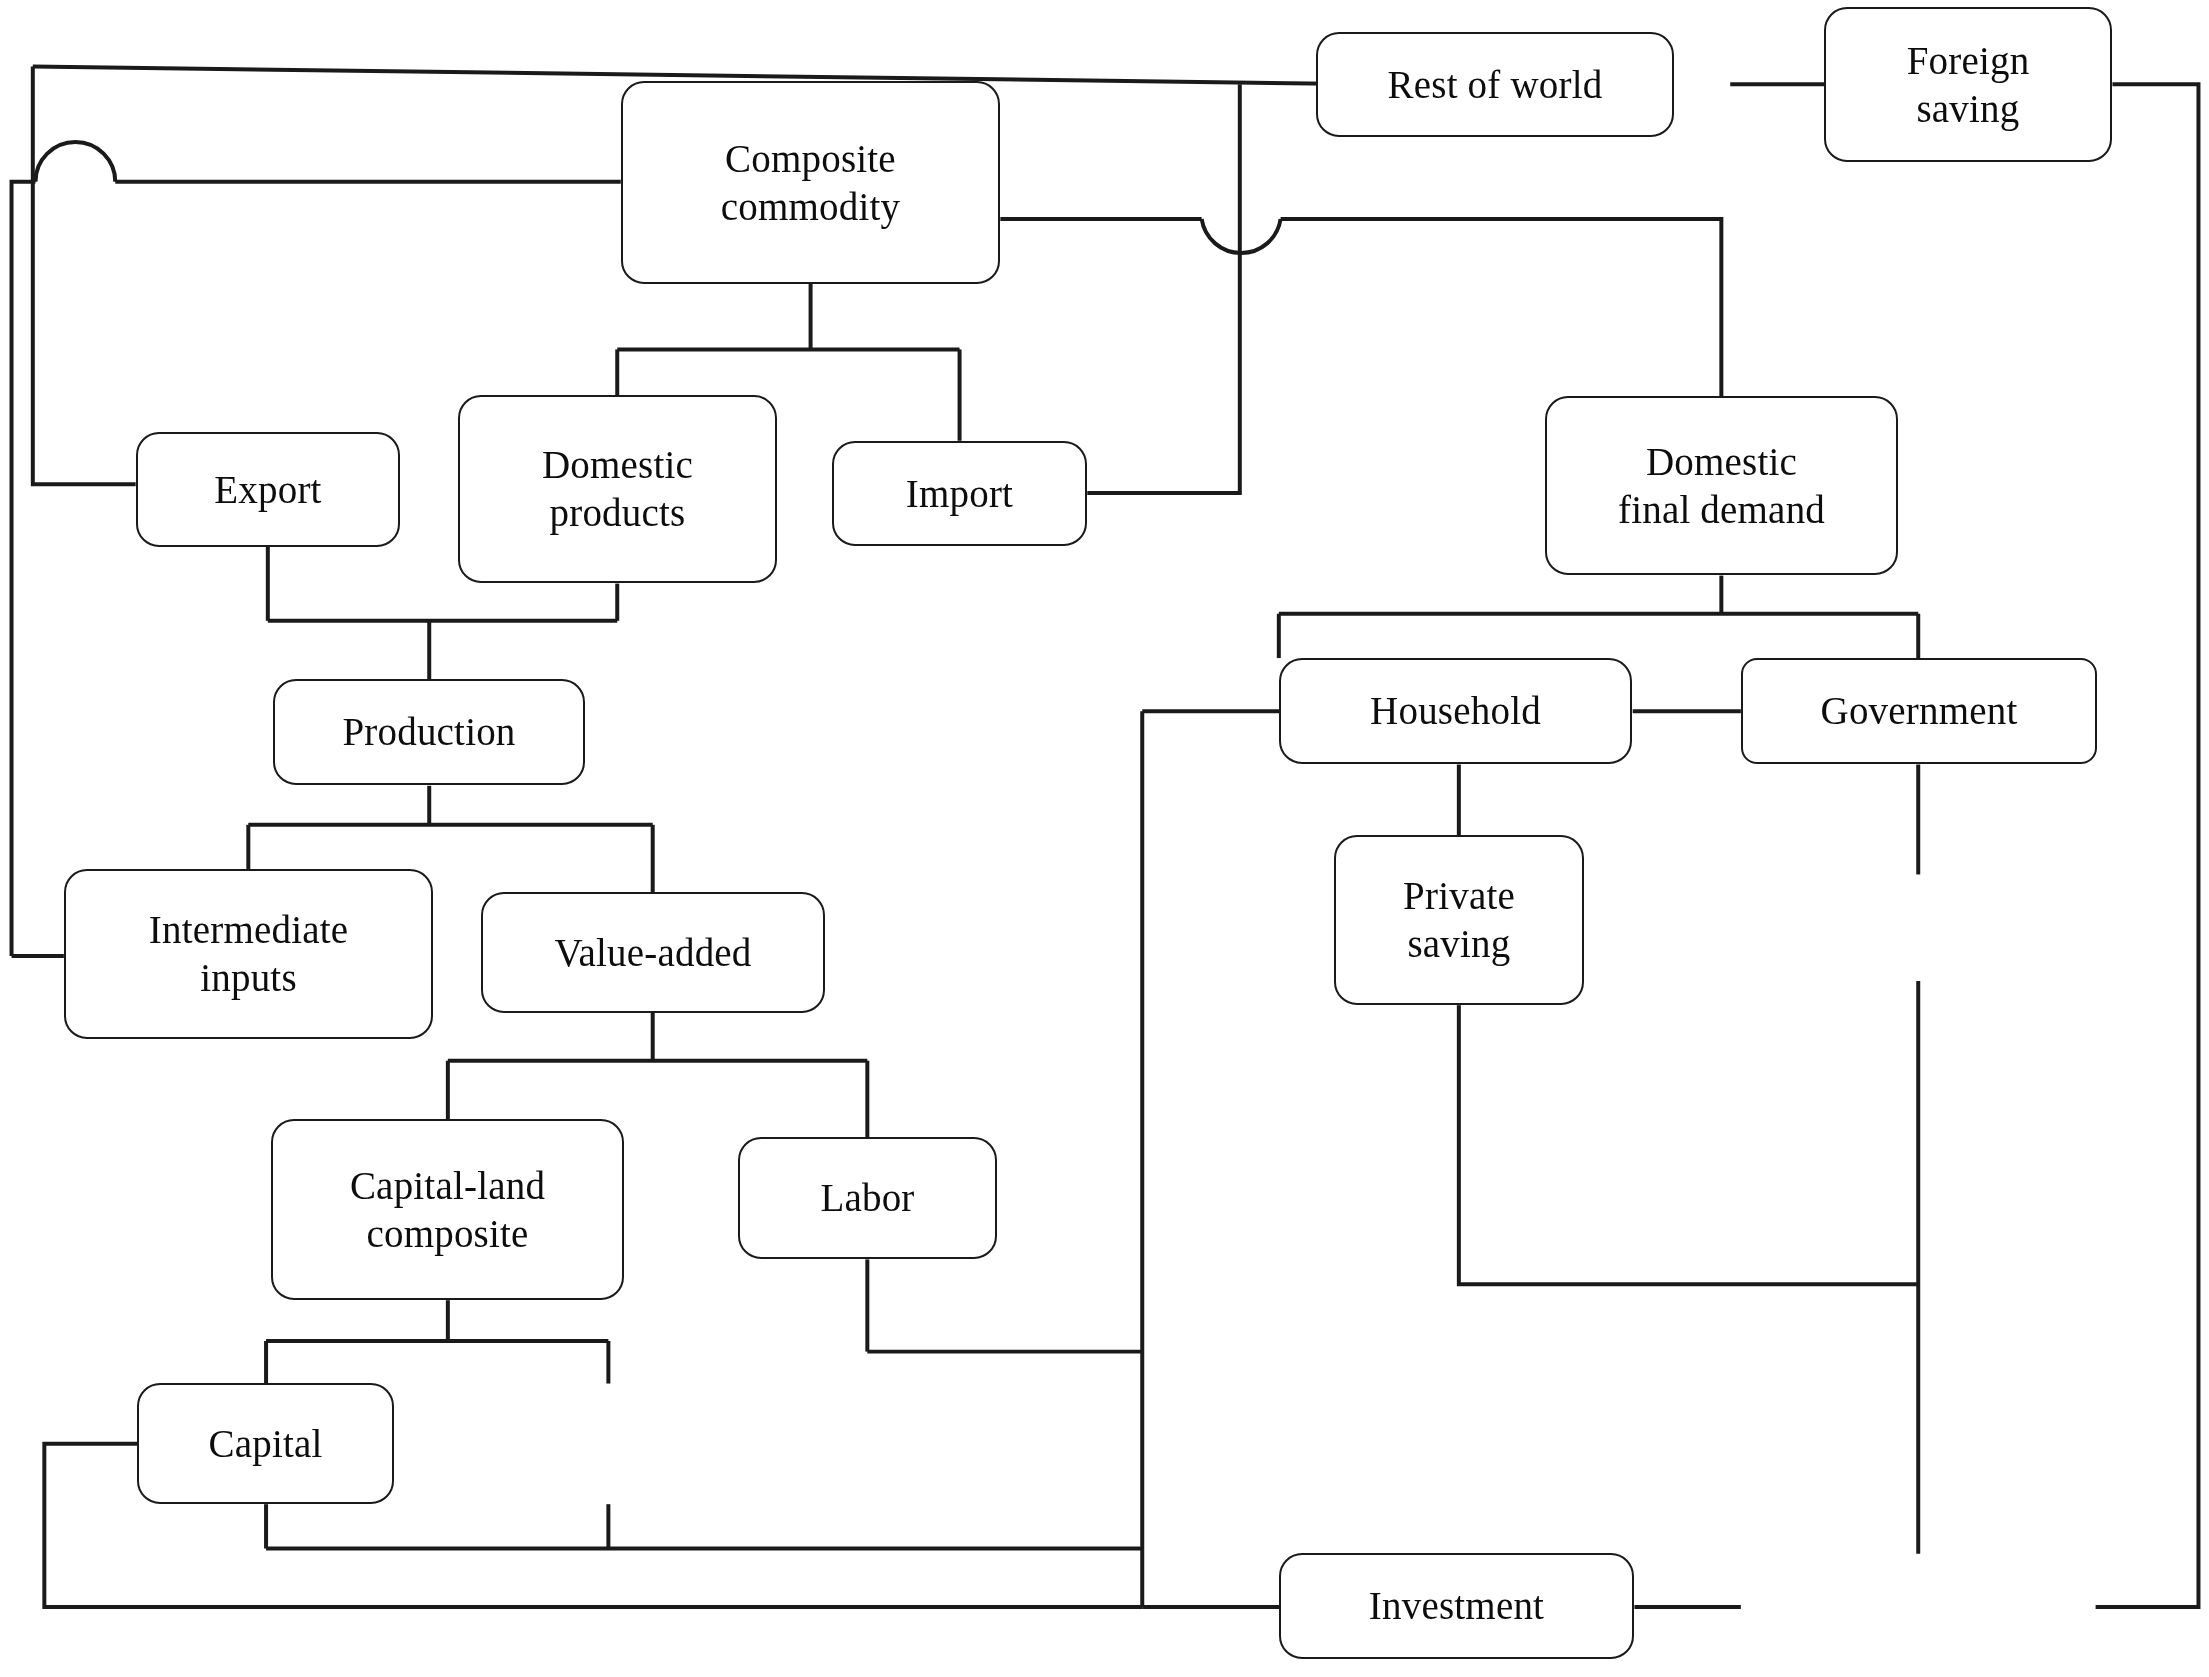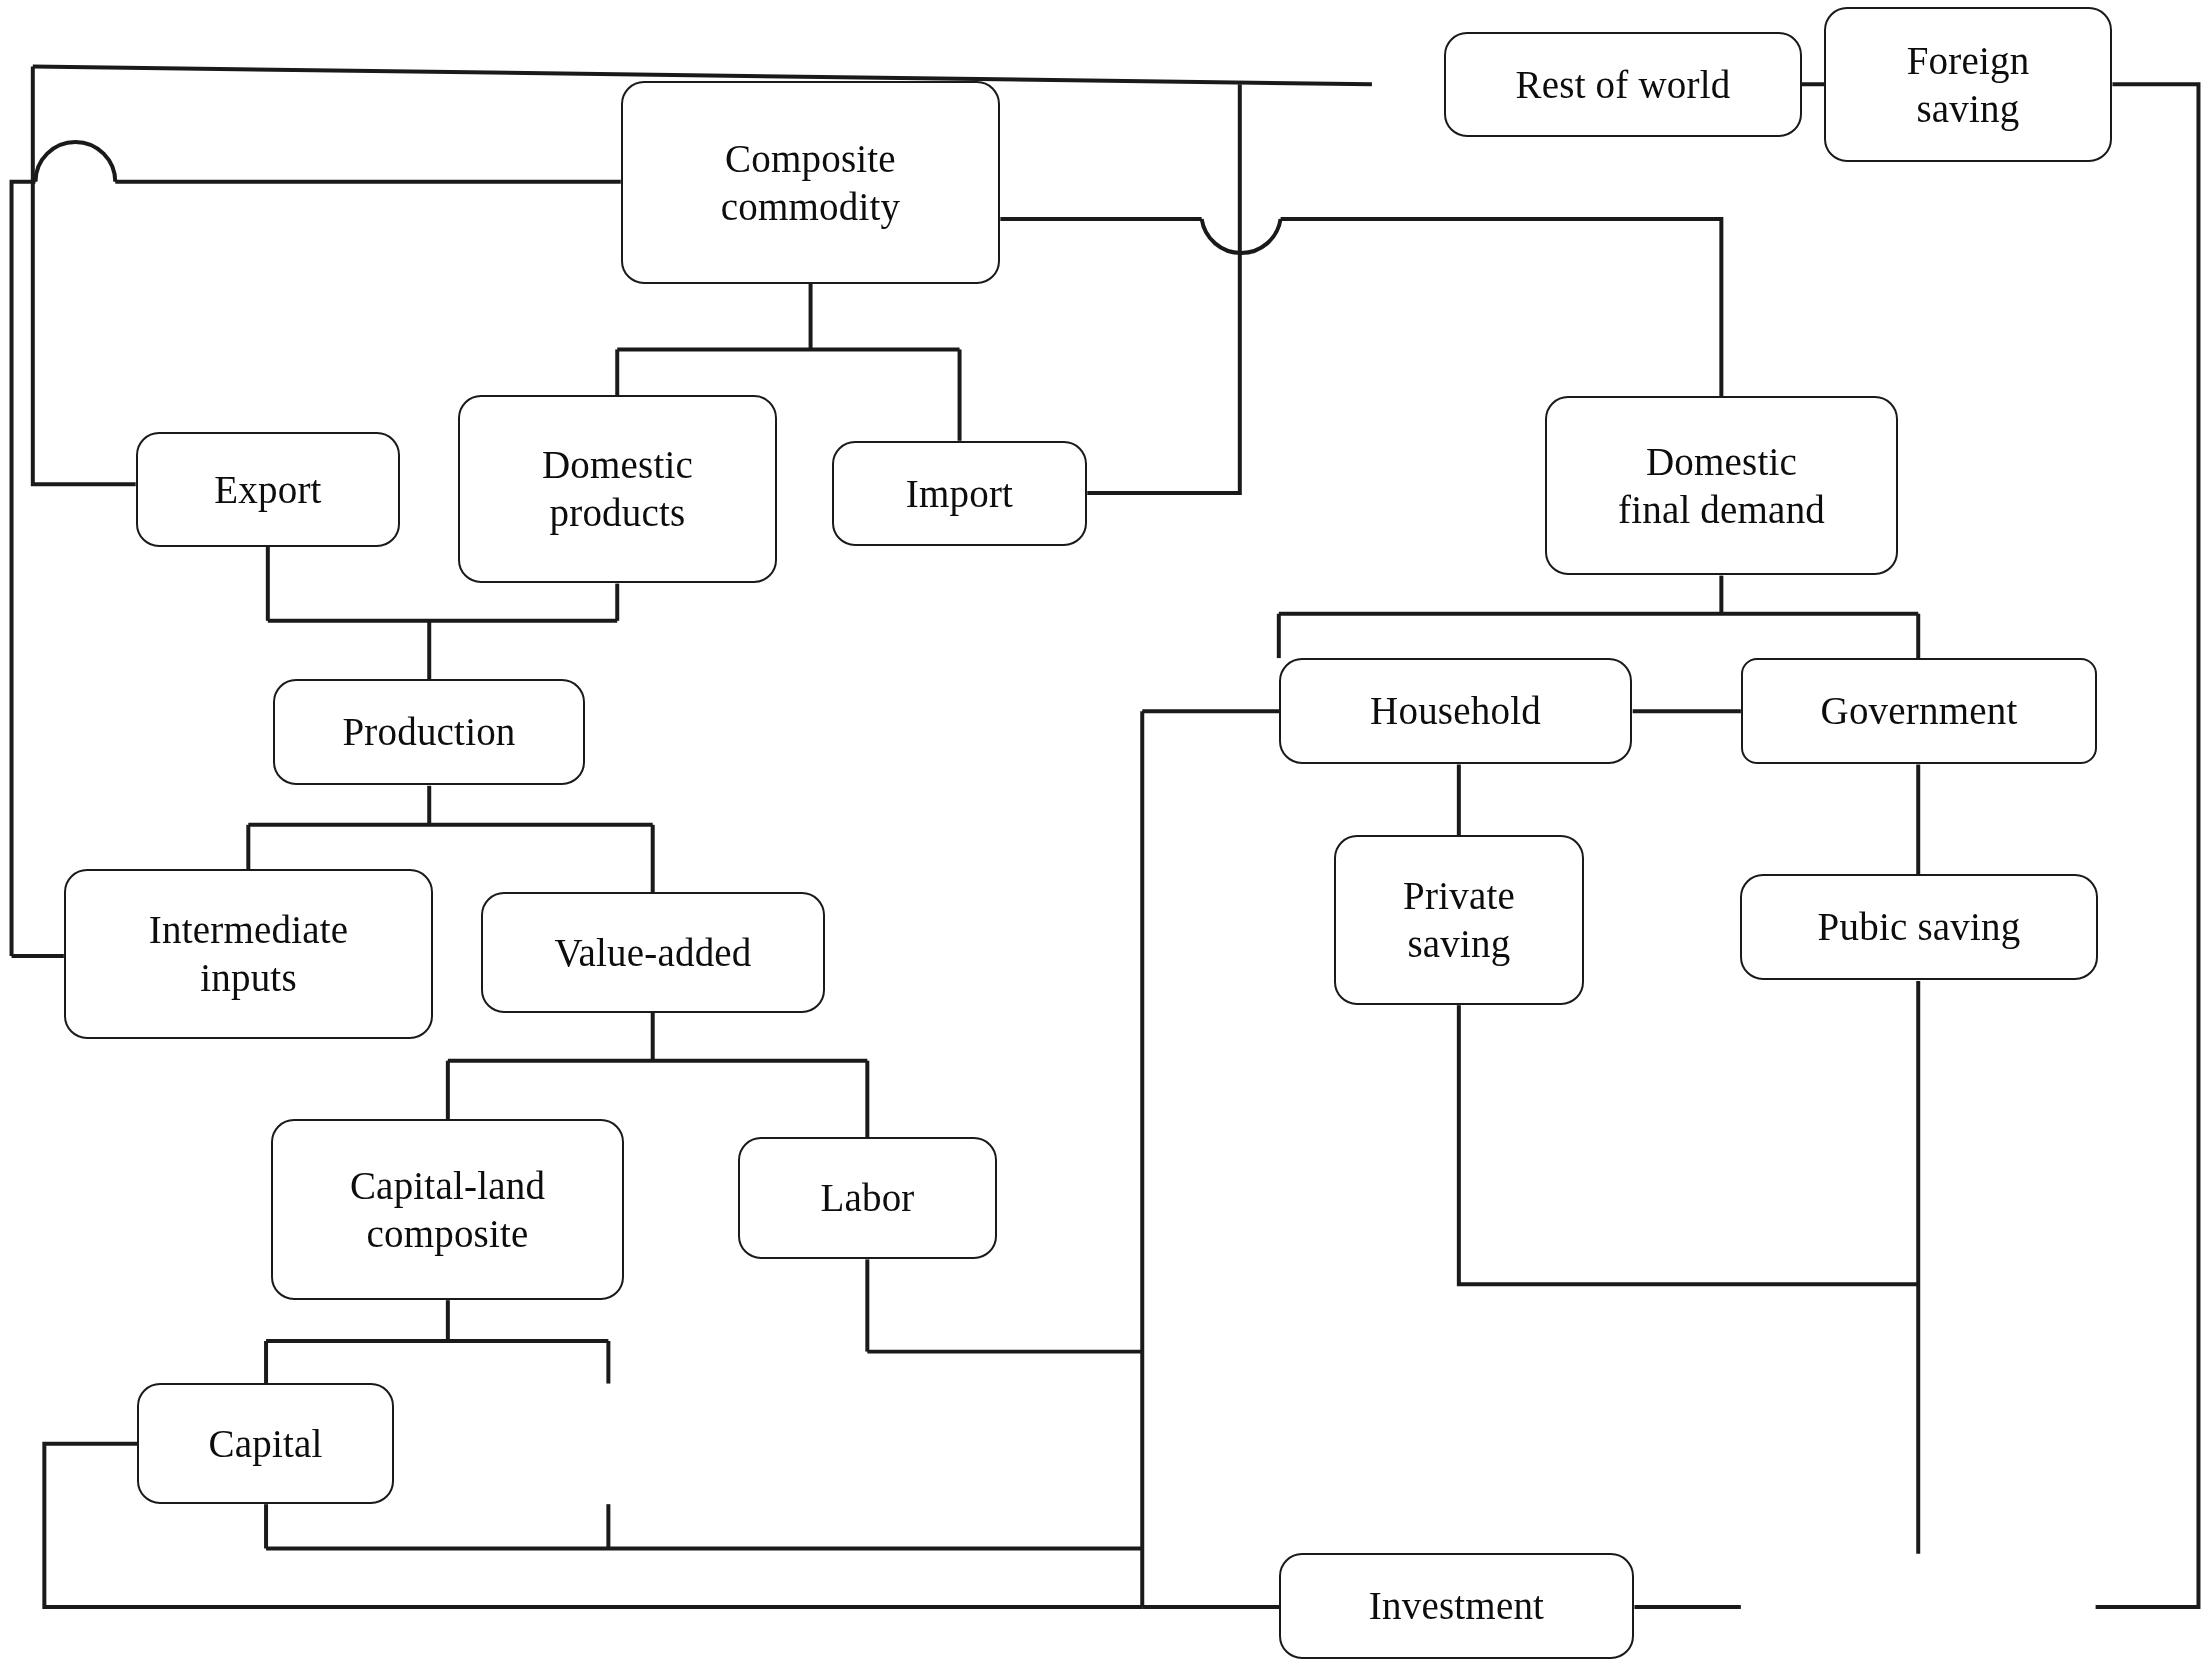--- a/index.html
+++ b/index.html
@@ -123,21 +123,21 @@
 
       <path d="M 1645 1134 L 1645 1448 L 2163 1448"></path>
 
       <path d="M 2163 1106 L 2163 1752"></path>
 
       <path d="M 1843 1812 L 1963 1812"></path>
 
     </g>
   </svg>
 
-  <div class="node" style="left:1444px; top:32px; width:358px; height:105px;">
+  <div class="node" style="left:1316px; top:32px; width:358px; height:105px;">
     <span class="lbl">Rest of world</span>
   </div>
 
   <div class="node" style="left:1824px; top:7px; width:288px; height:155px;">
     <span class="lbl">Foreign
 saving</span>
   </div>
 
   <div class="node" style="left:621px; top:81px; width:379px; height:203px;">
     <span class="lbl">Composite
@@ -181,23 +181,20 @@
 
   <div class="node" style="left:481px; top:892px; width:344px; height:121px;">
     <span class="lbl">Value-added</span>
   </div>
 
   <div class="node" style="left:1334px; top:835px; width:250px; height:170px;">
     <span class="lbl">Private
 saving</span>
   </div>
 
-  <div class="node" style="left:1740px; top:874px; width:358px; height:106px;">
-    <span class="lbl">Pubic saving</span>
-  </div>
 
   <div class="node" style="left:271px; top:1119px; width:353px; height:181px;">
     <span class="lbl">Capital-land
 composite</span>
   </div>
 
   <div class="node" style="left:738px; top:1137px; width:259px; height:122px;">
     <span class="lbl">Labor</span>
   </div>
 

